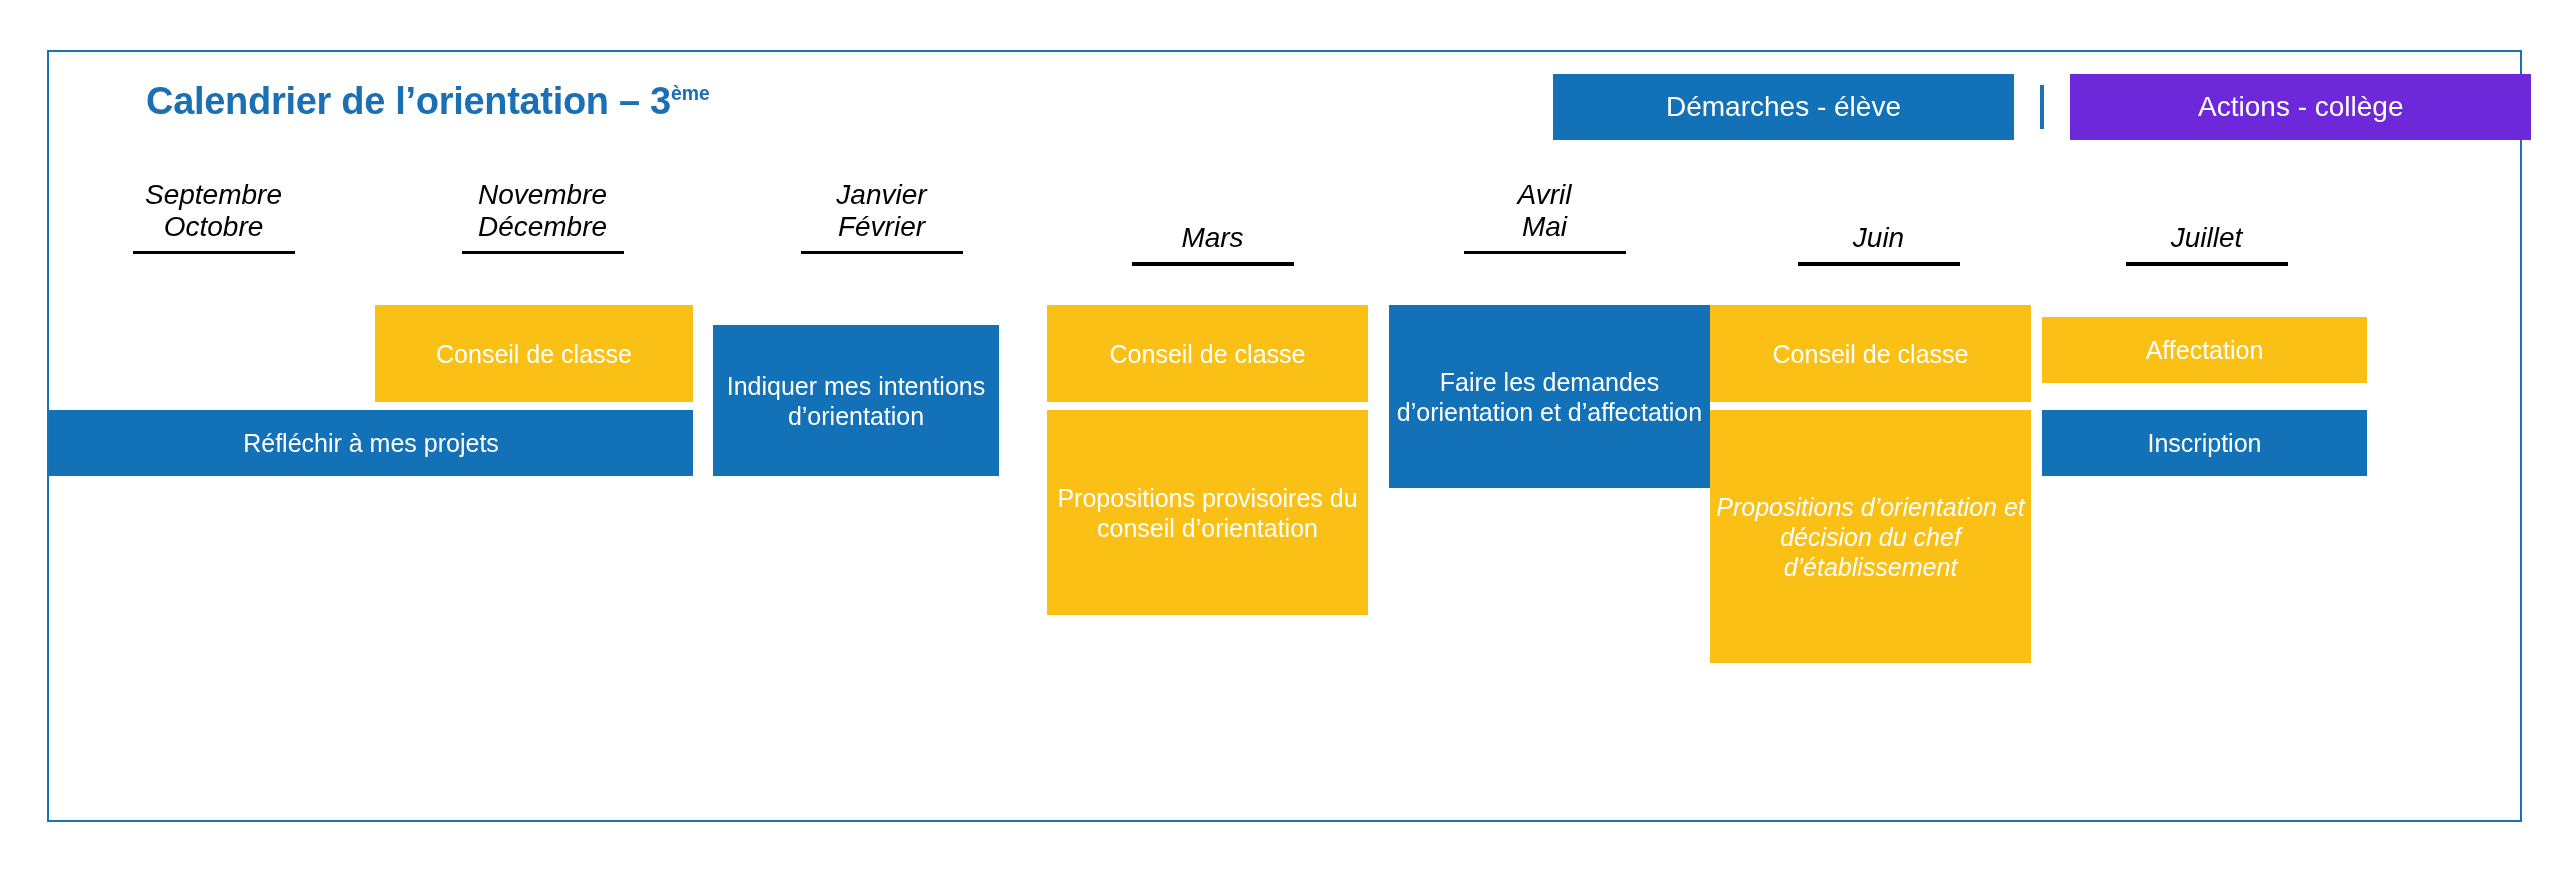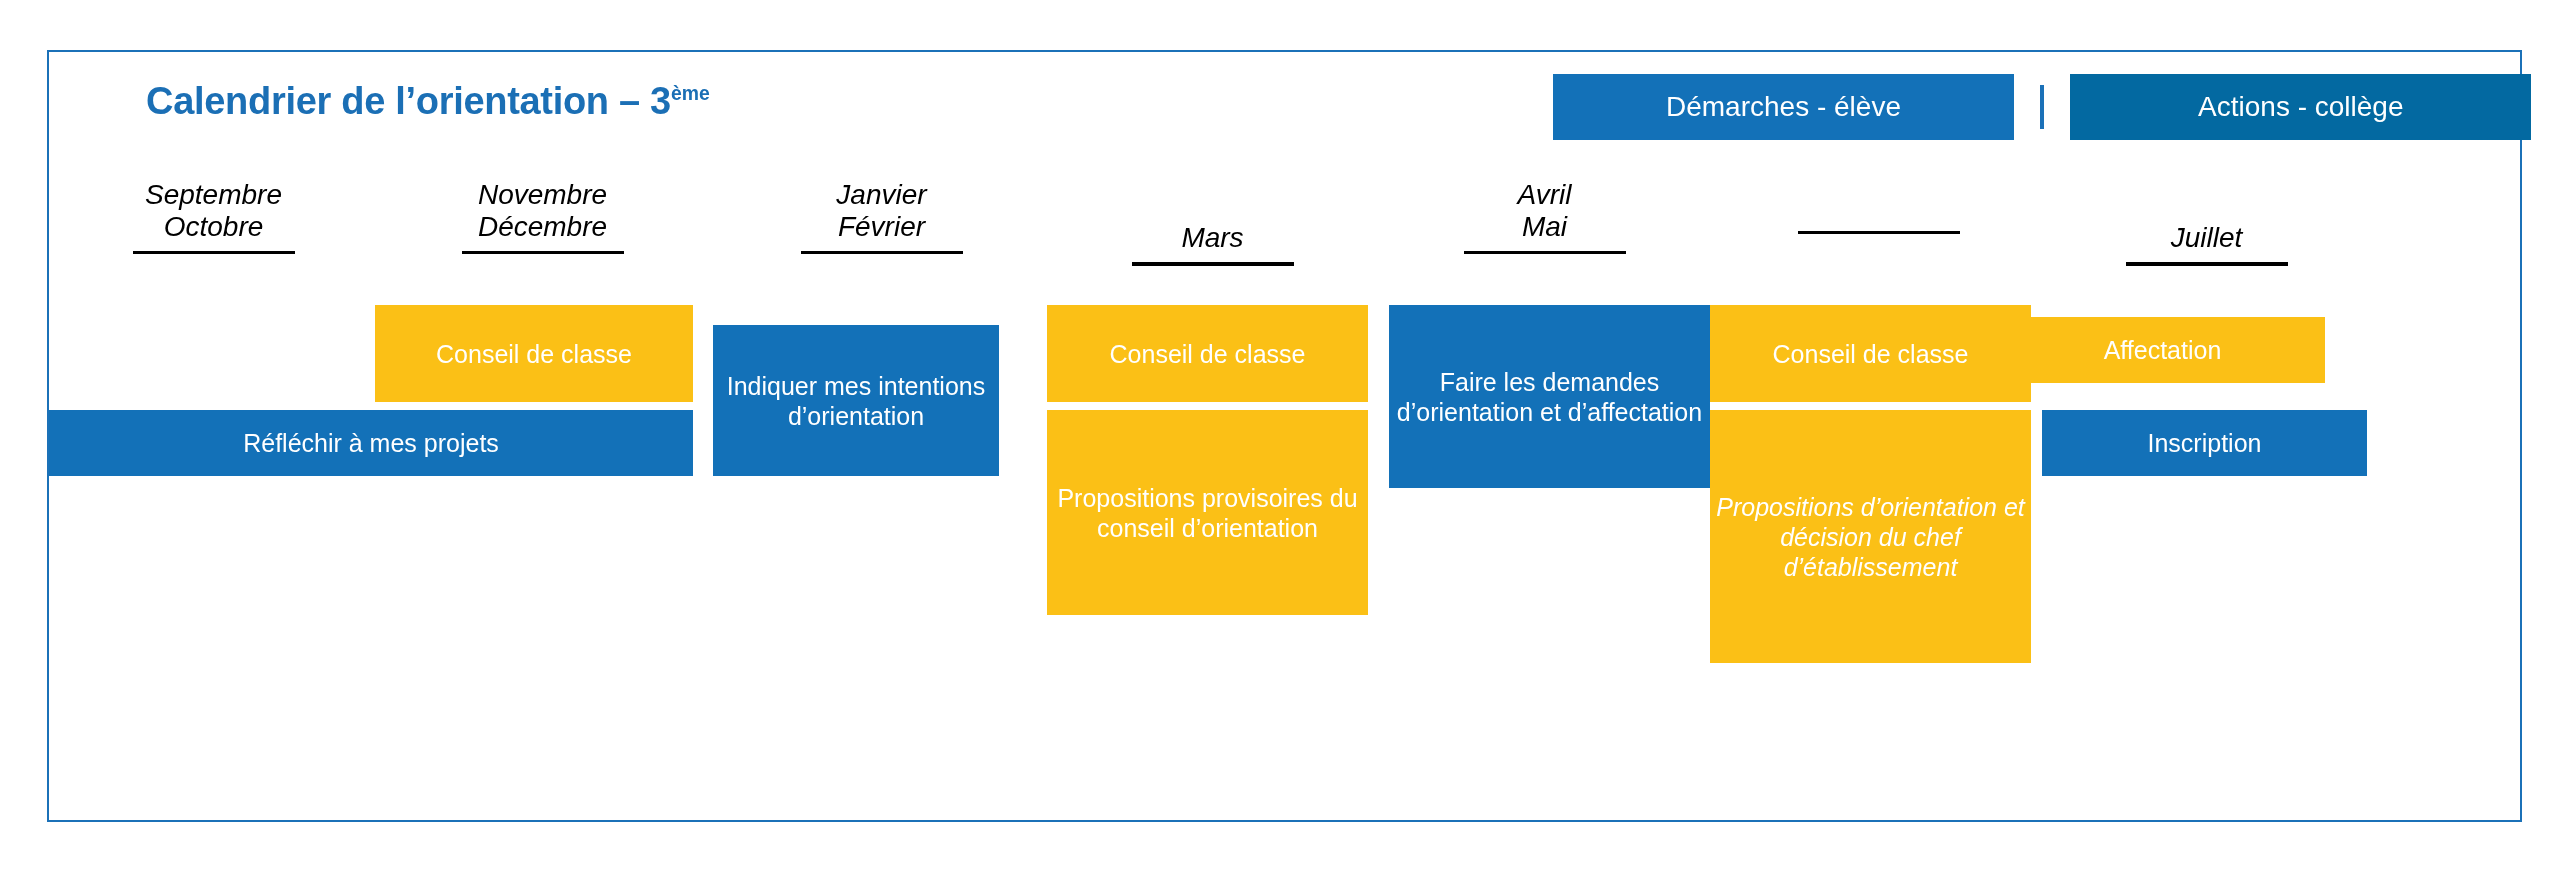--- a/index.html
+++ b/index.html
@@ -65,21 +65,21 @@
     align-items: center;
     justify-content: center;
     color: #ffffff;
     font-size: 28px;
     font-weight: 500;
     box-sizing: border-box;
     padding: 0 18.3px;
     white-space: nowrap;
   }
   .legend-chip.blue { background: #1371b8; min-width: 461px; }
-  .legend-chip.yellow { background: #0369a1; min-width: 461px; }
+  .legend-chip.yellow { background: #6d28d9; min-width: 461px; }
   #legend-separator {
     width: 4.3px;
     height: 44px;
     background: #1b71b8;
     margin: 0 26px;
     flex: 0 0 auto;
   }
 
   
   #timeline {
@@ -181,20 +181,21 @@
     <div class="col" style="left:1331px; width:329px;">
       <div class="month-head" style="top:3.2px;">
         <div class="month-label">Avril</div>
         <div class="month-label">Mai</div>
         <div class="month-rule" style="width:162px; margin-top:8.6px;"></div>
       </div>
     </div>
 
     <div class="col" style="left:1665px; width:329px;">
       <div class="month-head" style="top:46px;">
+        <div class="month-label">Juin</div>
         <div class="month-rule" style="width:162px; margin-top:8.6px;"></div>
       </div>
     </div>
 
     <div class="col" style="left:1993px; width:329px;">
       <div class="month-head" style="top:46px;">
         <div class="month-label">Juillet</div>
         <div class="month-rule" style="width:162px; margin-top:8.6px;"></div>
       </div>
     </div>
@@ -208,19 +209,19 @@
     <div class="box yellow" style="left:998px; top:129px; width:321px; height:97px;">Conseil de classe</div>
 
     <div class="box yellow" style="left:998px; top:234px; width:321px; height:205px;">Propositions provisoires du conseil d’orientation</div>
 
     <div class="box blue" style="left:1329px; top:129px; width:321px; height:183px;margin-left:11px;">Faire les demandes d’orientation et d’affectation</div>
 
     <div class="box yellow" style="left:1661px; top:129px; width:321px; height:97px;">Conseil de classe</div>
 
     <div class="box yellow" style="left:1661px; top:234px; width:321px; height:253px;font-style:italic;">Propositions d’orientation et décision du chef d’établissement</div>
 
-    <div class="box yellow" style="left:1951px; top:141px; width:325px; height:66px;">Affectation</div>
+    <div class="box yellow" style="left:1993px; top:141px; width:325px; height:66px;">Affectation</div>
 
     <div class="box blue" style="left:1993px; top:234px; width:325px; height:66px;">Inscription</div>
 
   </div>
 </div>
 
 
 </body></html>

